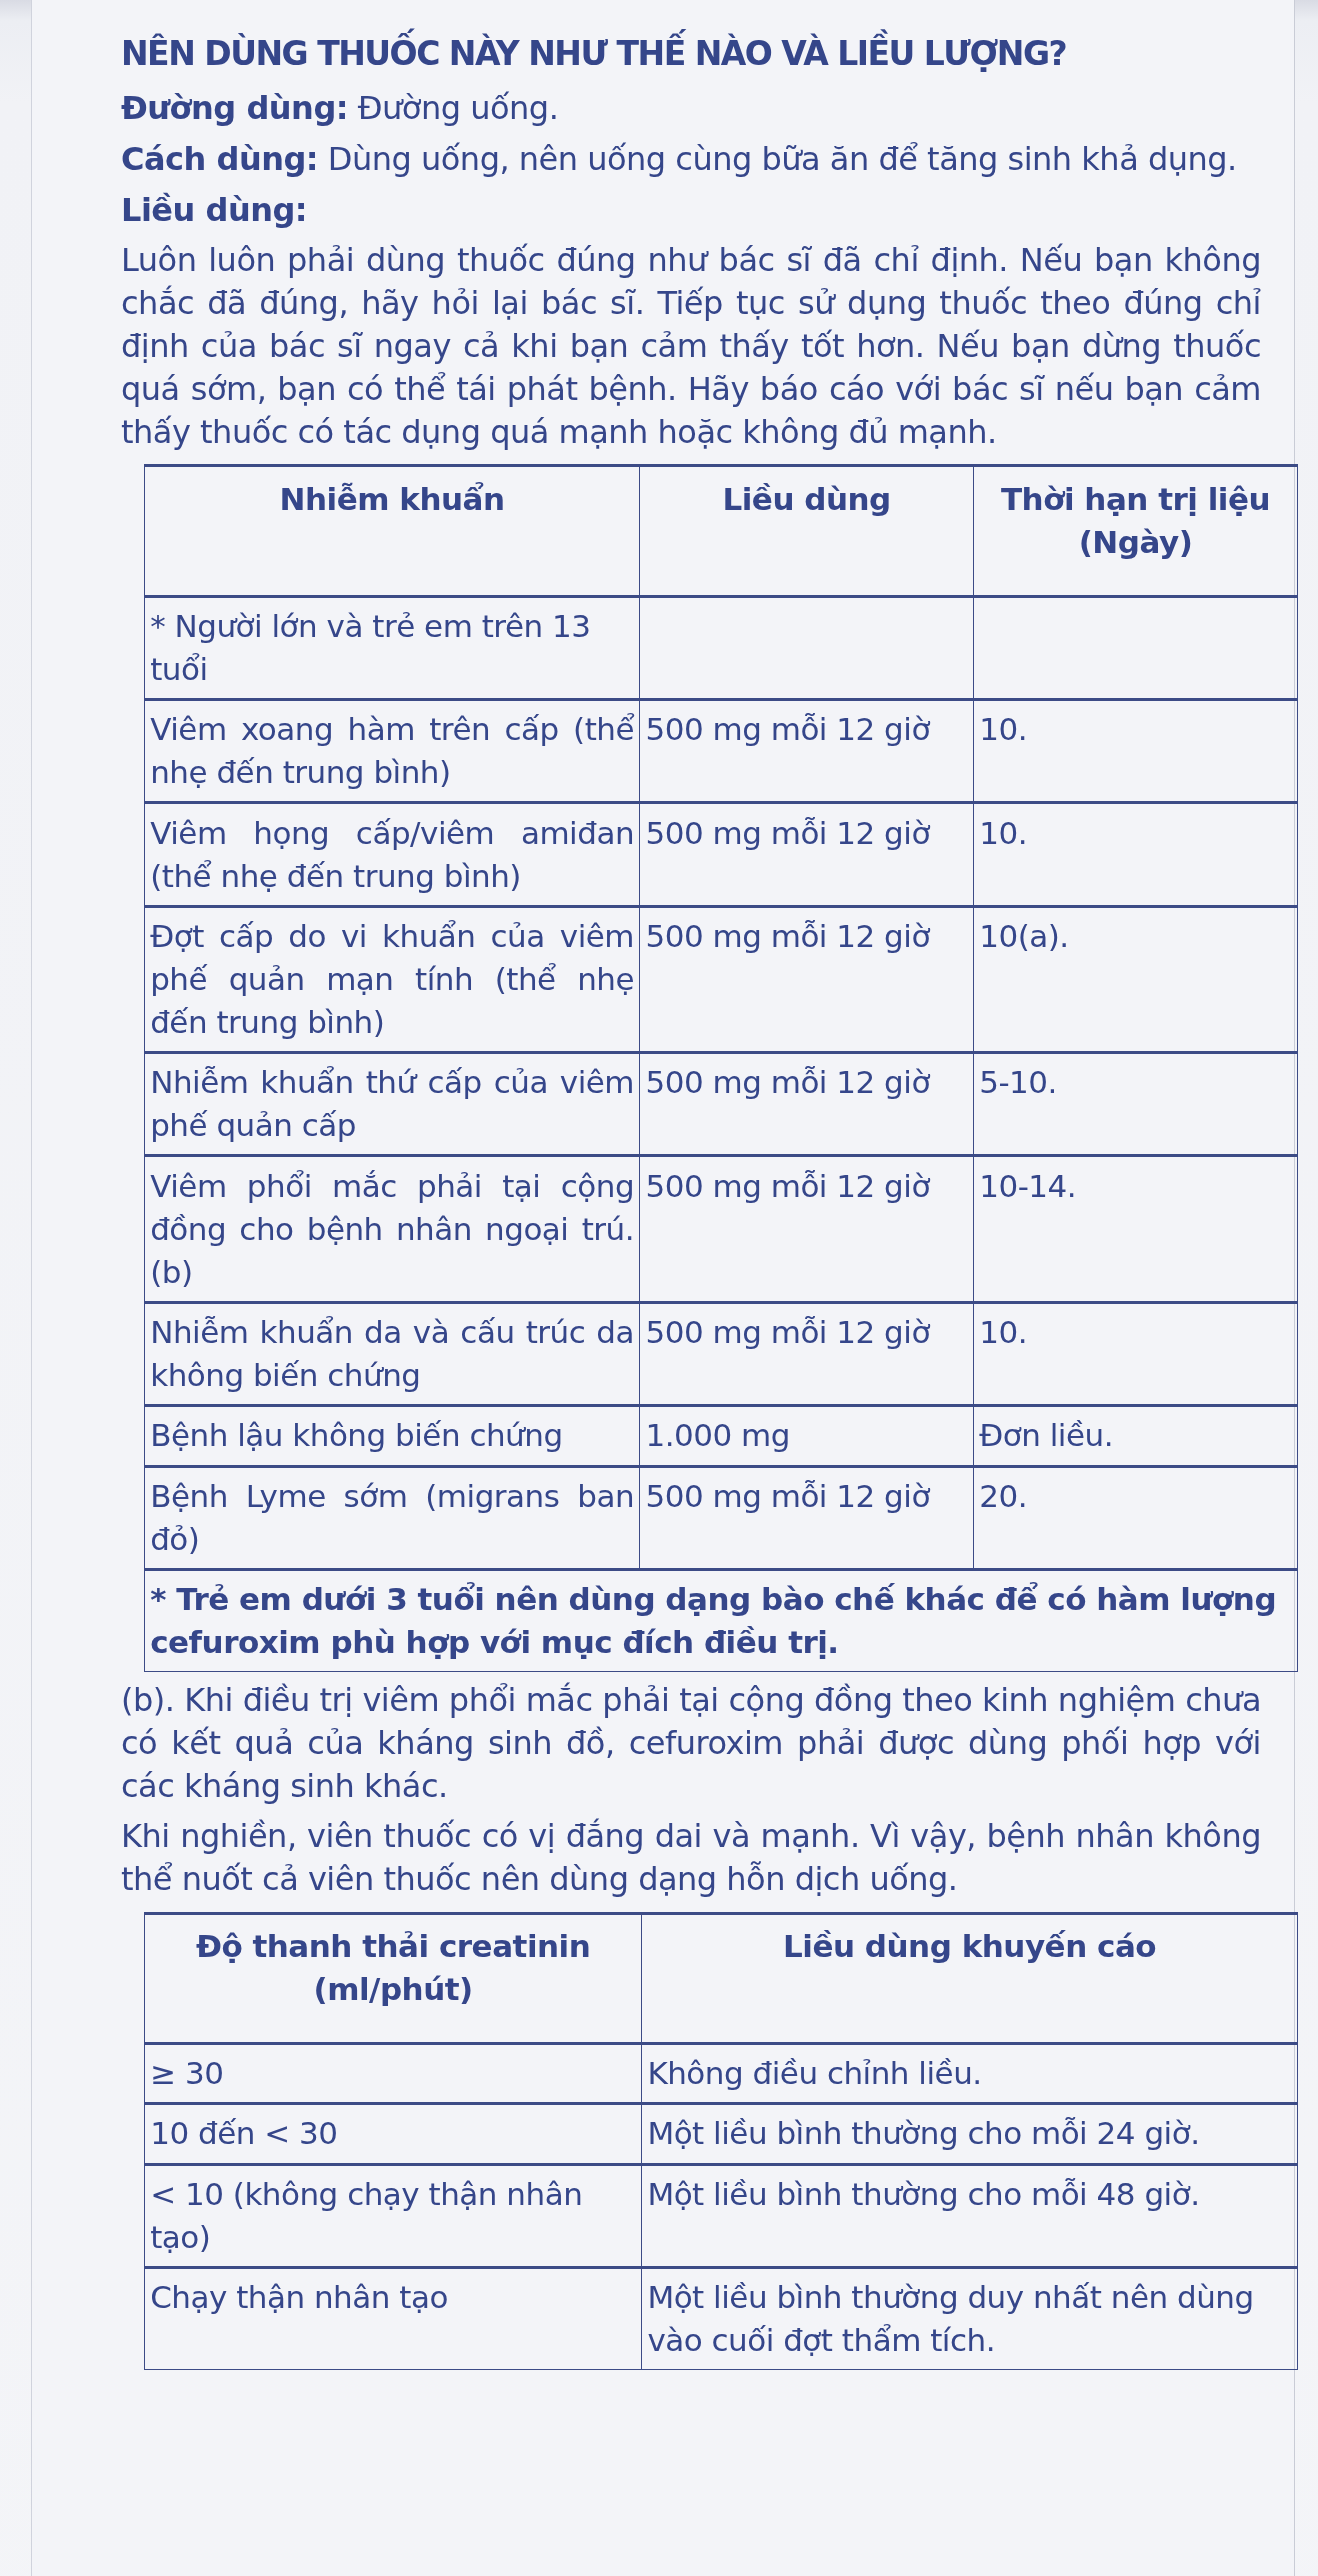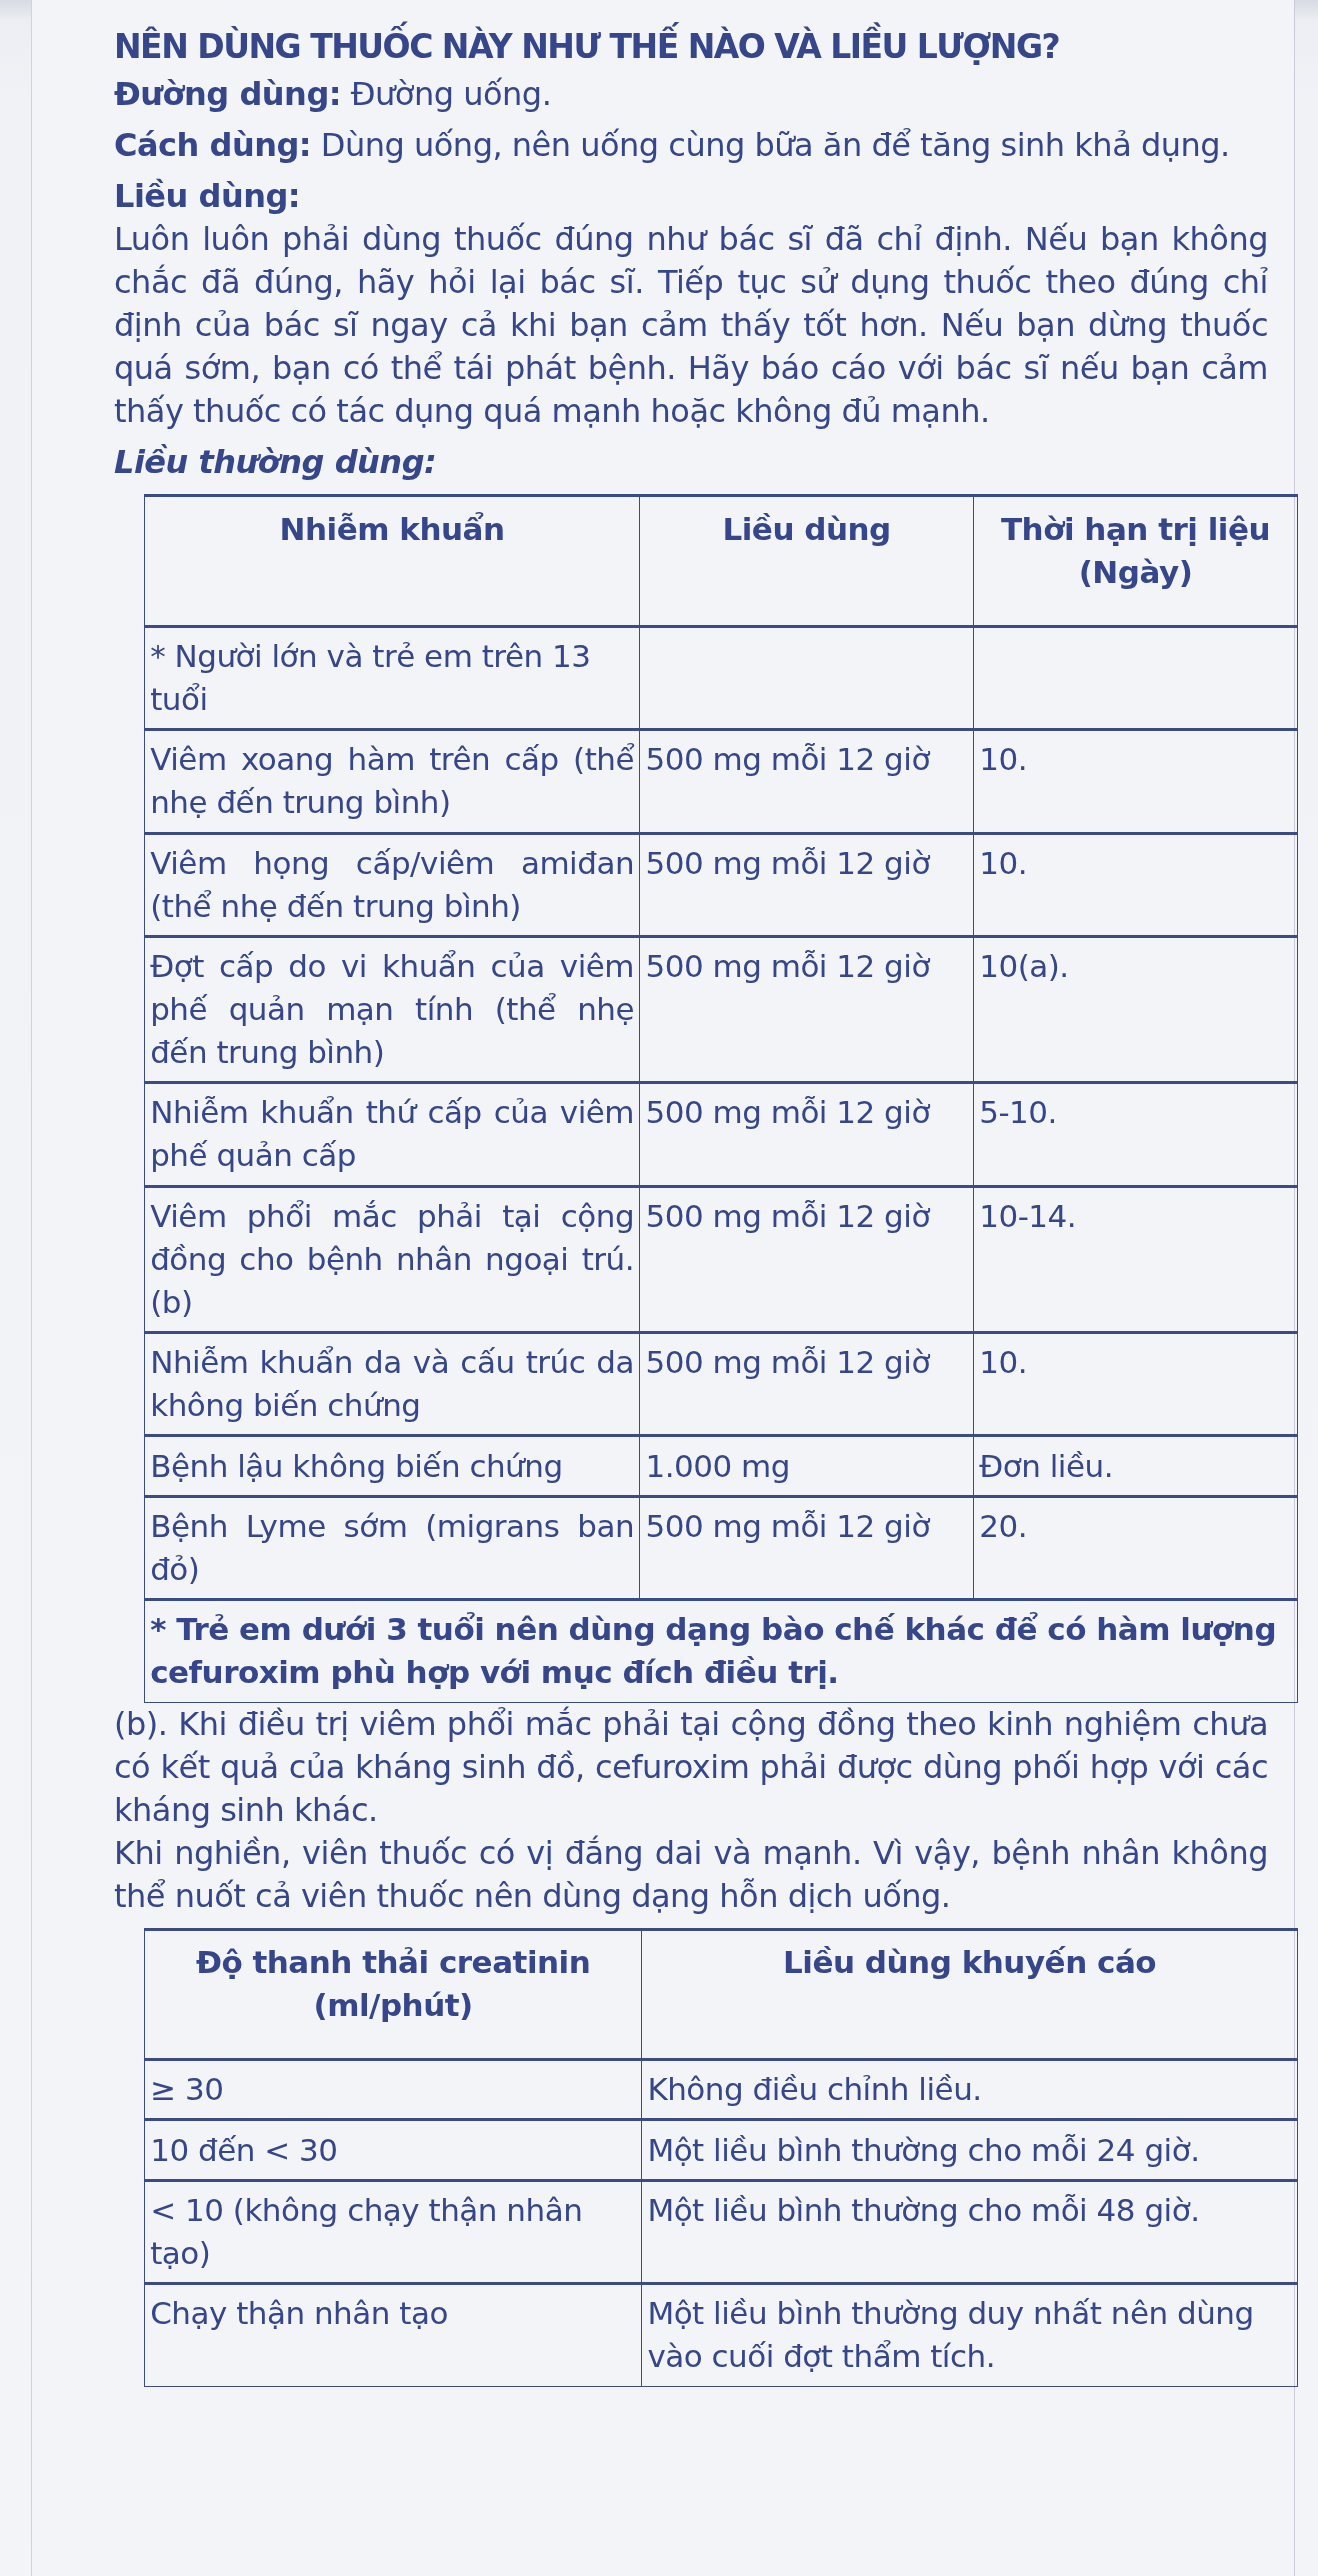--- a/index.html
+++ b/index.html
@@ -16,21 +16,21 @@
     border-left: 1px solid #d0d3dd;
     border-right: 1.5px solid #c9ccd6;
   }
   .content {
     position: absolute; left: 82px; top: 20.6px; width: 1154px;
     font-size: 32px; line-height: 43px;
     letter-spacing: -0.5px;
   }
   .title { font-weight: bold; font-size: 33px; letter-spacing: -1.5px; line-height: 52px; }
   .label { font-weight: bold; }
-  p { margin: 0; }
+  p { margin: 7px; }
   .sp { margin-top: 8.2px; }
   .italic-bold { font-weight: bold; font-style: italic; }
   table {
     border-collapse: collapse; width: 1154px; margin-top: 10.3px;
     font-size: 31px; line-height: 43px; margin-left: 30px;
   }
   td, th {
     border: 1.5px solid #3c4b86;
     vertical-align: top; padding: 7.2px 5.2px 7.2px 5.2px;
     text-align: left;
@@ -57,21 +57,20 @@
     </p>
 
     <p class="sp">
       <span class="label">Cách dùng:</span>
       <span>Dùng uống, nên uống cùng bữa ăn để tăng sinh khả dụng.</span>
     </p>
 
     <p class="label sp">Liều dùng:</p>
     <p class="justify">Luôn luôn phải dùng thuốc đúng như bác sĩ đã chỉ định. Nếu bạn không chắc đã đúng, hãy hỏi lại bác sĩ. Tiếp tục sử dụng thuốc theo đúng chỉ định của bác sĩ ngay cả khi bạn cảm thấy tốt hơn. Nếu bạn dừng thuốc quá sớm, bạn có thể tái phát bệnh. Hãy báo cáo với bác sĩ nếu bạn cảm thấy thuốc có tác dụng quá mạnh hoặc không đủ mạnh.</p>
 
-    <p class="italic-bold sp">Liều thường dùng:</p>
 
     <table>
       <thead>
         <tr>
           <th class="c1">Nhiễm khuẩn</th>
           <th class="c2">Liều dùng</th>
           <th class="c3">Thời hạn trị liệu (Ngày)</th>
         </tr>
       </thead>
       <tbody>

